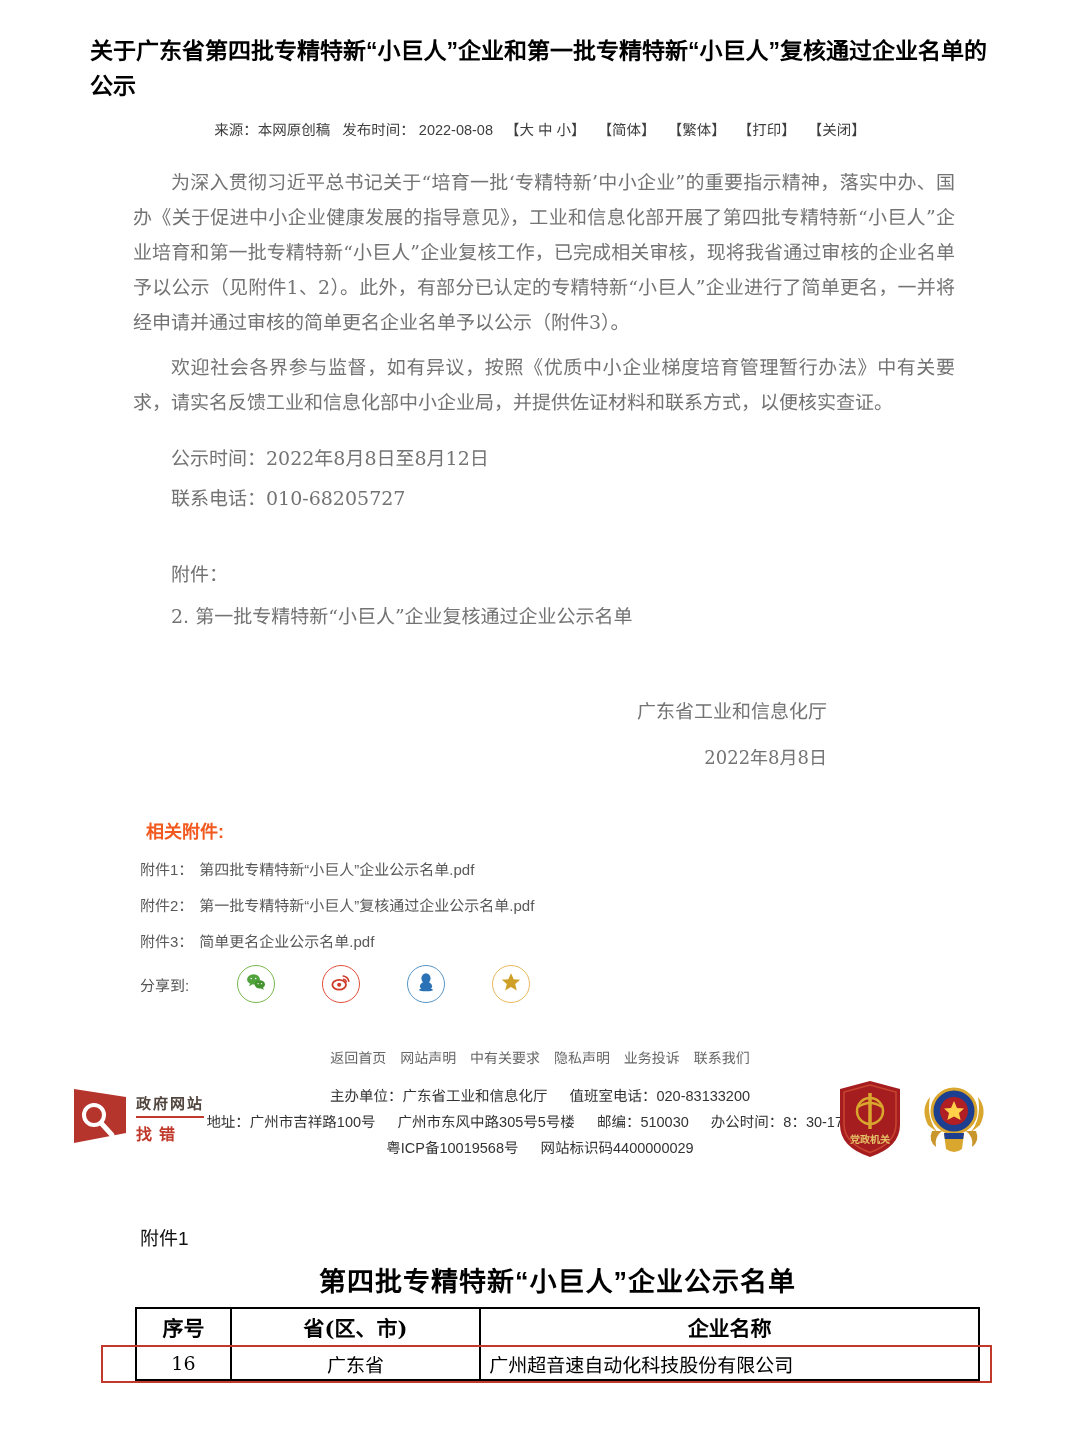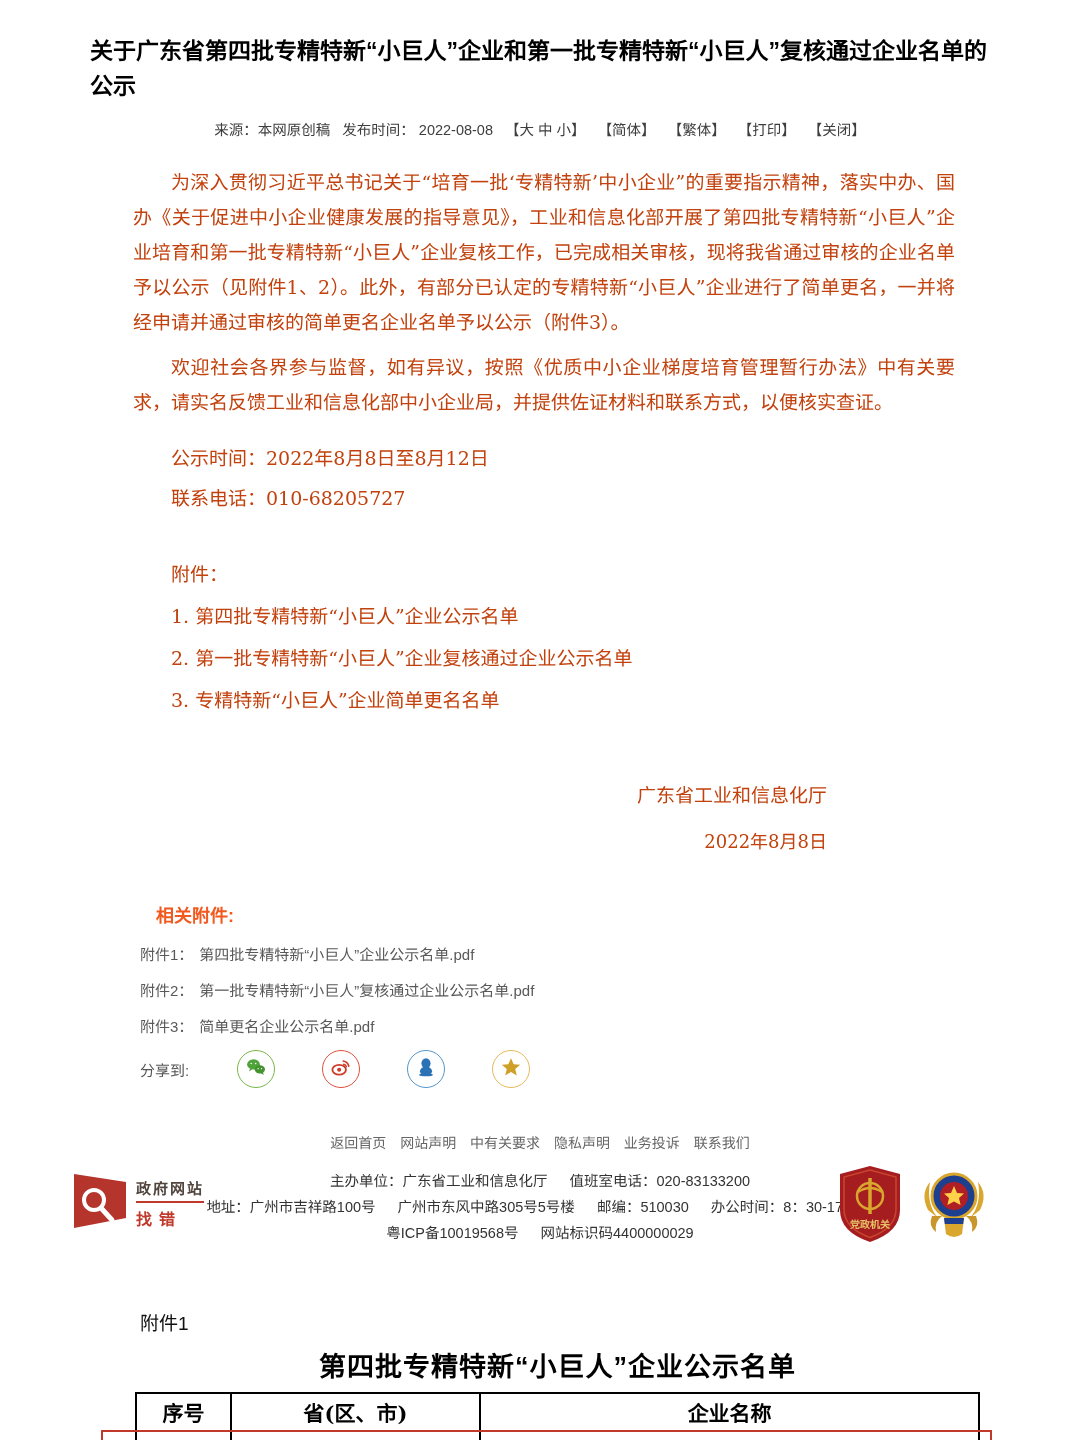--- a/index.html
+++ b/index.html
@@ -18,39 +18,39 @@
   .meta-line {
     margin-top: 15px; text-align: center;
     font-size: 14.5px; color: #3e3e3e;
   }
   .meta-line span, .meta-line a { margin: 0 4px; color: #3e3e3e; text-decoration: none; cursor: pointer; }
 
   
   .article {
     width: 822px; margin: 26px 0 0 133px;
     font-family: "DejaVu Serif", "Liberation Serif", serif;
-    font-size: 19px; color: #c2410c;
+    font-size: 19px; color: #737373;
   }
   .article .para { text-indent: 2em; line-height: 35px; margin: 0; text-align: justify; }
   .article .para + .para { margin-top: 10px; }
   .article .line { text-indent: 2em; margin: 0; line-height: 28px; }
   .line-notice { margin-top: 24px !important; }
   .line-phone  { margin-top: 12px !important; }
   .line-attach-label { margin-top: 48px !important; }
   .line-attach { margin-top: 14px !important; }
 
   .signature { margin-top: 66px; text-align: right; padding-right: 128px; }
   .signature .sig-inner { display: inline-block; text-align: right; }
   .signature .sig-org { font-size: 19px; }
   .signature .sig-date { font-size: 18px; margin-top: 20px; }
 
   
   .related { margin: 48px 0 0 140px; }
   .related-heading {
-    font-size: 18px; font-weight: 700; color: #f2591f; margin: 16px;
+    font-size: 18px; font-weight: 700; color: #f2591f; margin: 6px;
     font-family: "Liberation Sans", sans-serif;
   }
   .rel-item { margin-top: 15px; font-size: 15px; color: #595959; }
   .rel-item a { color: #595959; text-decoration: none; cursor: pointer; }
   .rel-item .rel-label { margin-right: 6px; }
   .share-row { margin-top: 14px; display: flex; align-items: center; gap: 36px; }
   .share-label { font-size: 15px; color: #555; margin-right: 12px; }
   .share-btn {
     width: 38px; height: 38px; border-radius: 50%; background: #fff;
     display: inline-flex; align-items: center; justify-content: center;
@@ -124,23 +124,21 @@
 </div>
 
 <div class="article">
   <p class="para">为深入贯彻习近平总书记关于“培育一批‘专精特新’中小企业”的重要指示精神，落实中办、国办《关于促进中小企业健康发展的指导意见》，工业和信息化部开展了第四批专精特新“小巨人”企业培育和第一批专精特新“小巨人”企业复核工作，已完成相关审核，现将我省通过审核的企业名单予以公示（见附件1、2）。此外，有部分已认定的专精特新“小巨人”企业进行了简单更名，一并将经申请并通过审核的简单更名企业名单予以公示（附件3）。</p>
   <p class="para">欢迎社会各界参与监督，如有异议，按照《优质中小企业梯度培育管理暂行办法》中有关要求，请实名反馈工业和信息化部中小企业局，并提供佐证材料和联系方式，以便核实查证。</p>
 
   <p class="line line-notice">公示时间：2022年8月8日至8月12日</p>
   <p class="line line-phone">联系电话：010-68205727</p>
 
   <p class="line line-attach-label">附件：</p>
-  <p class="line line-attach">1. 第四批专精特新“小巨人”企业公示名单</p>
   <p class="line line-attach">2. 第一批专精特新“小巨人”企业复核通过企业公示名单</p>
-  <p class="line line-attach">3. 专精特新“小巨人”企业简单更名名单</p>
 
   <div class="signature">
     <div class="sig-inner">
       <div class="sig-org">广东省工业和信息化厅</div>
       <div class="sig-date">2022年8月8日</div>
     </div>
   </div>
 </div>
 
 <section class="related">

